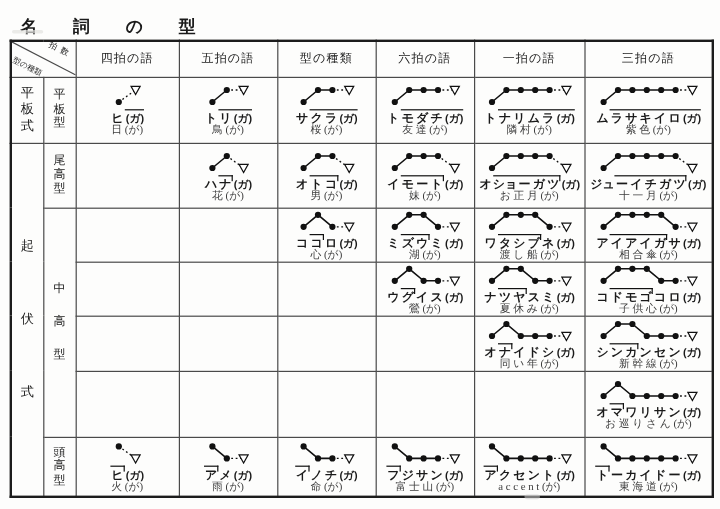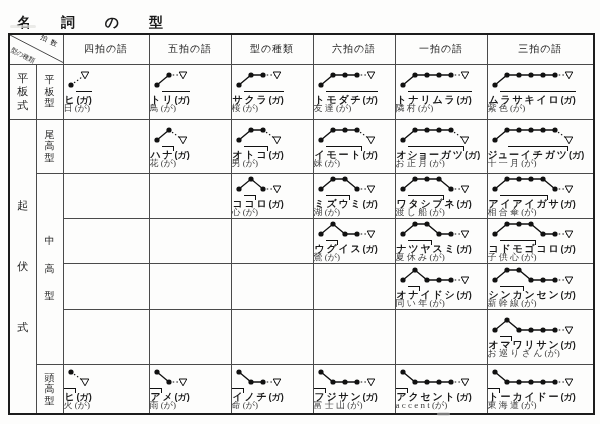--- a/index.html
+++ b/index.html
@@ -32,21 +32,21 @@
     transform:rotate(27deg);transform-origin:left top;font-family:"Liberation Serif",serif;
   }
   th.vlabel{
     font-weight:normal;font-family:"Liberation Serif",serif;vertical-align:middle;
   }
   .vstack{display:flex;flex-direction:column;align-items:center;justify-content:center}
   .vstack span{display:block;line-height:1.15}
   th.style-label .vstack span{font-size:11px}
   th.type-label .vstack span{font-size:10px}
   td.cell{vertical-align:middle}
-  .ci{display:flex;flex-direction:column;align-items:flex-start;justify-content:center}
+  .ci{display:flex;flex-direction:column;align-items:center;justify-content:center}
   .ci svg{display:block}
   .kana{
     position:relative;white-space:nowrap;text-align:center;padding-top:3px;
     line-height:10px;height:13px;box-sizing:border-box;
   }
   .mora{display:inline-block;min-width:12px;text-align:center;font-size:10px;font-weight:bold}
   .particle{display:inline-block;font-size:9px;font-weight:bold;padding-left:1px}
   .overline{position:absolute;top:1px;height:0;border-top:1.2px solid #111}
   .tick{position:absolute;top:1px;height:5px;width:0;border-left:1.2px solid #111}
   .gloss{

